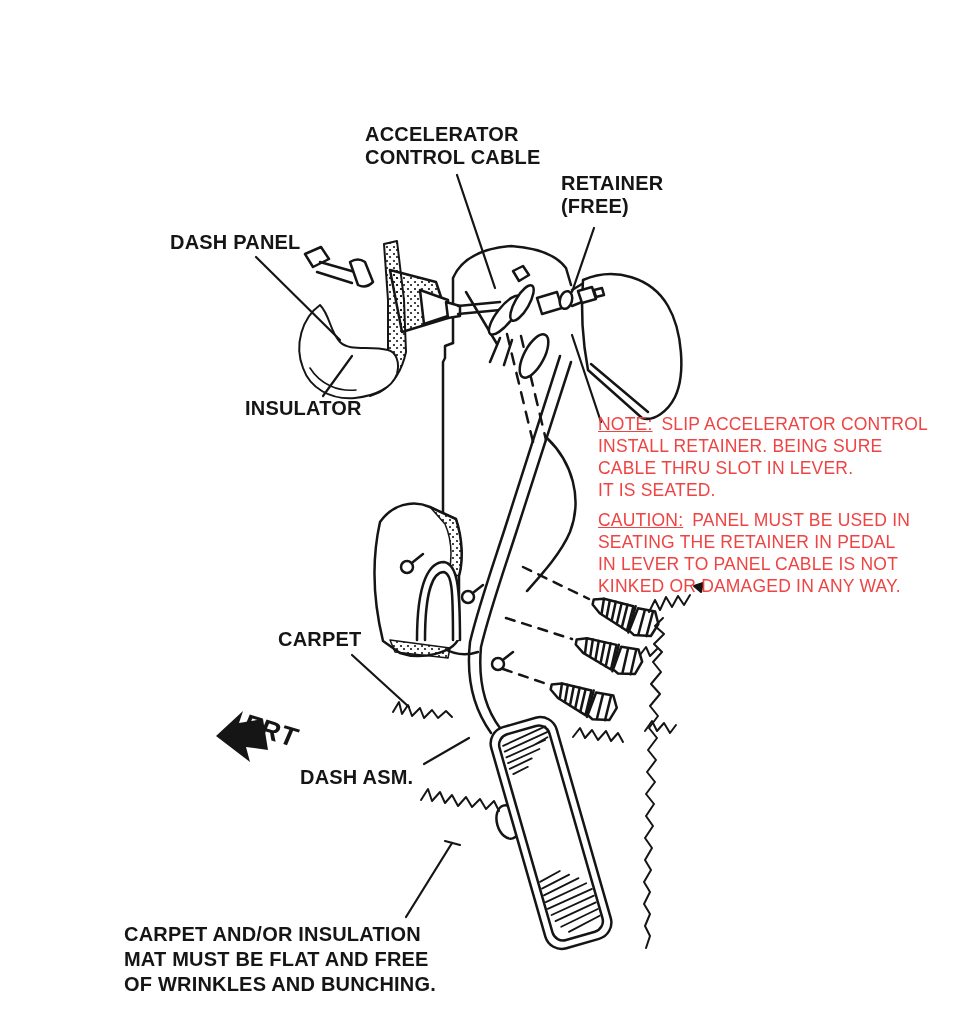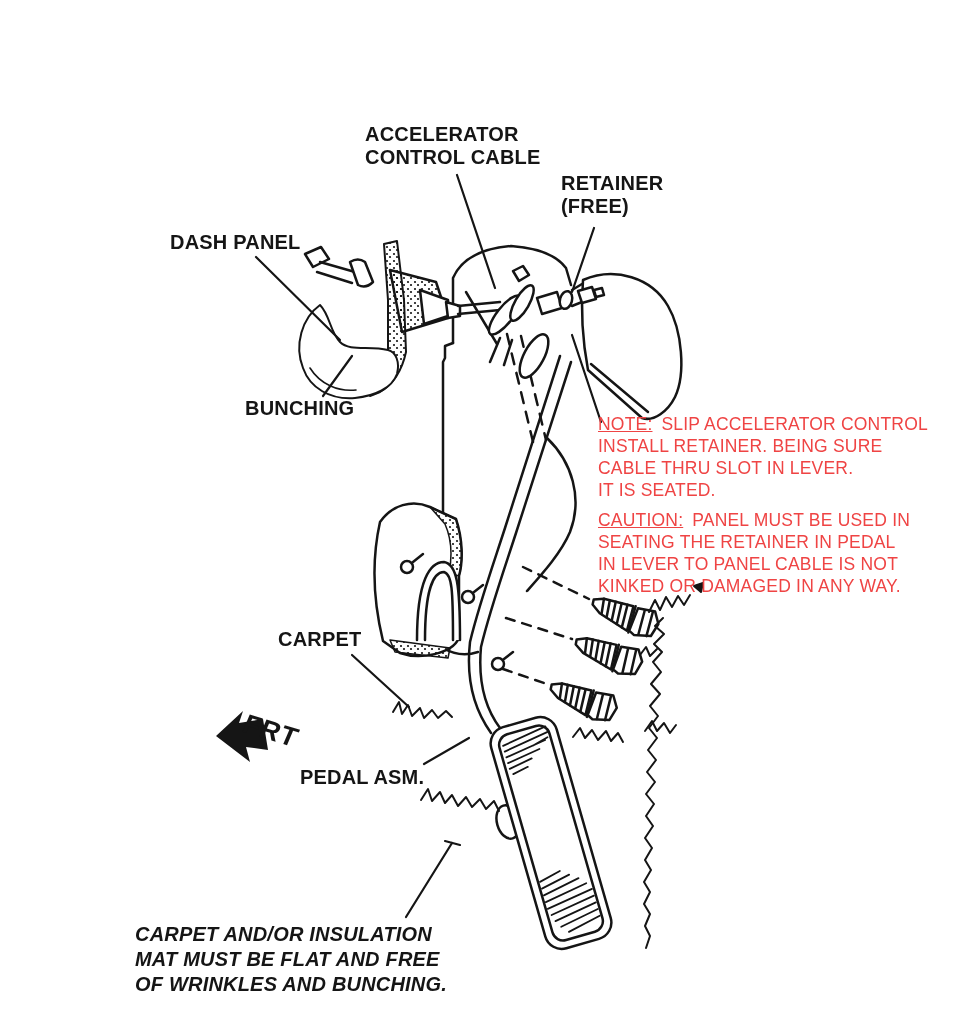--- a/index.html
+++ b/index.html
@@ -152,29 +152,29 @@
 </svg>
 
 <div class="label" style="left:365px;top:123px;">ACCELERATOR
 CONTROL CABLE</div>
 
 <div class="label" style="left:561px;top:172px;">RETAINER
 (FREE)</div>
 
 <div class="label" style="left:170px;top:231px;">DASH PANEL</div>
 
-<div class="label" style="left:245px;top:397px;">BUNCHING</div>
+<div class="label" style="left:245px;top:397px;">INSULATOR</div>
 
 <div class="label" style="left:278px;top:628px;">CARPET</div>
 
 <div id="frt-label">FRT</div>
 
-<div class="label" style="left:300px;top:766px;">PEDAL ASM.</div>
+<div class="label" style="left:300px;top:766px;">DASH ASM.</div>
 
-<div class="label" id="carpet-mat-label" style="left:135px;top:922px;font-style:italic;">CARPET AND/OR INSULATION
+<div class="label" id="carpet-mat-label" style="left:124px;top:922px;">CARPET AND/OR INSULATION
 MAT MUST BE FLAT AND FREE
 OF WRINKLES AND BUNCHING.</div>
 
 <div class="noteblock">
   <div class="note-line"><span class="u">NOTE:</span><span>SLIP ACCELERATOR CONTROL</span></div>
   <div class="note-line">INSTALL RETAINER. BEING SURE</div>
   <div class="note-line">CABLE THRU SLOT IN LEVER.</div>
   <div class="note-line">IT IS SEATED.</div>
   <div class="gap"></div>
   <div class="note-line"><span class="u">CAUTION:</span><span>PANEL MUST BE USED IN</span></div>

